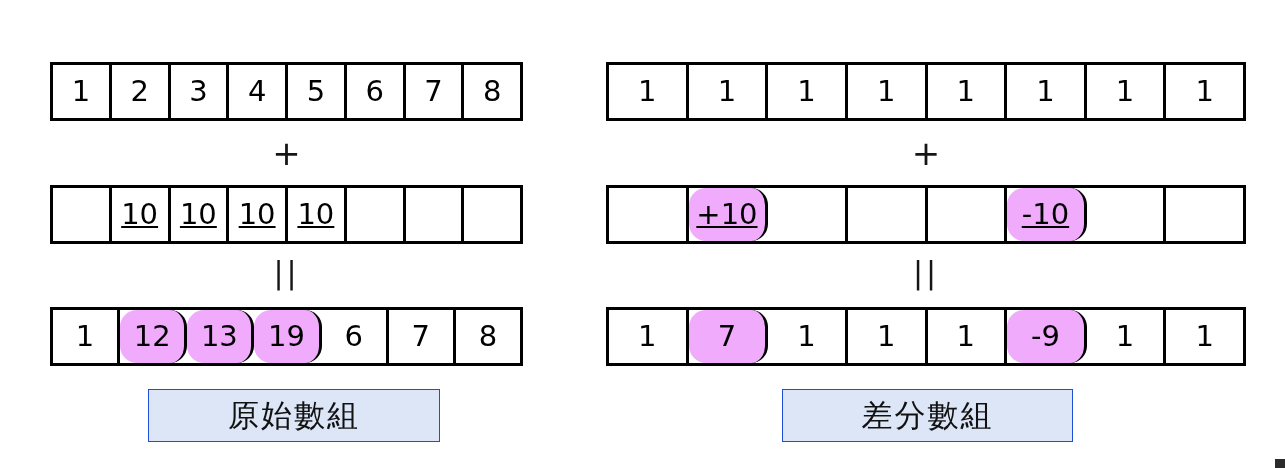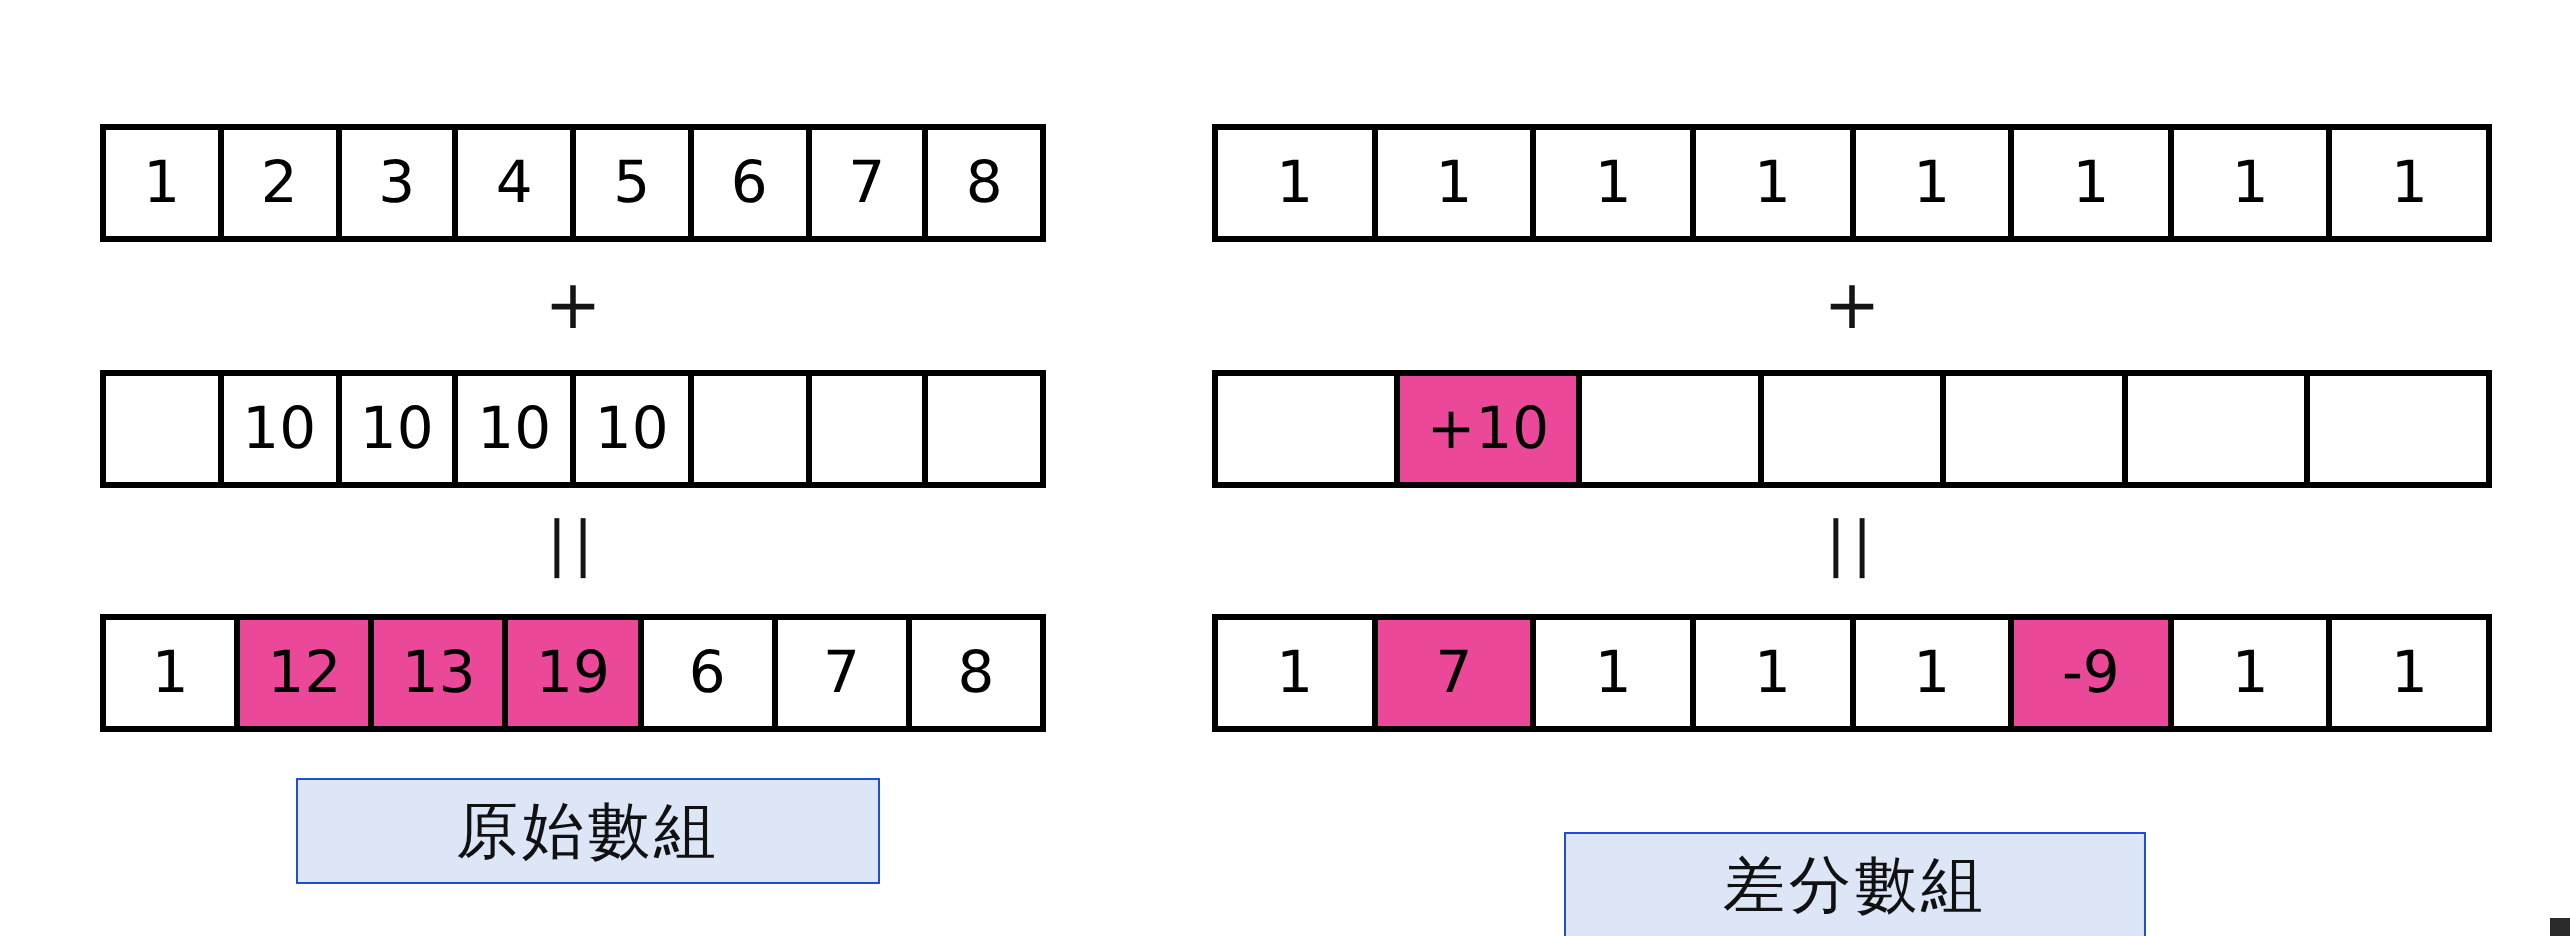--- a/index.html
+++ b/index.html
@@ -37,38 +37,38 @@
     position: absolute;
     display: flex;
     border: 3px solid #000000;
     box-sizing: border-box;
     background: #ffffff;
   }
   .panel-left  .array-row { width: 473px; height: 59px; }
   .panel-right .array-row { width: 640px; height: 59px; }
 
   .row-1 { top: 62px; }
-  .row-2 { top: 185px; }
+  .row-2 { top: 185px; text-decoration: underline; }
   .row-3 { top: 307px; }
 
   .cell {
     flex: 1 1 0;
     border-right: 3px solid #000000;
     box-sizing: border-box;
     display: flex;
     align-items: center;
     justify-content: center;
     font-size: 29px;
     line-height: 1;
     color: #000000;
     background: #ffffff;
     letter-spacing: 0px;
   }
   .cell:last-child { border-right: none; }
-  .cell.highlight { background: #ec4899; }
+  .cell.highlight { background: #f0abfc; border-radius: 17px; }
 
   
   .operator {
     position: absolute;
     width: 100%;
     text-align: center;
     color: #151515;
     line-height: 1;
     user-select: none;
   }
@@ -92,21 +92,21 @@
     background: #dce6f7;
     border: 1px solid #1d4ed8;
     display: flex;
     align-items: center;
     justify-content: center;
     font-size: 31px;
     color: #111111;
     letter-spacing: 2px;
   }
   .panel-left  .caption { top: 389px; left: 98px;  width: 292px; }
-  .panel-right .caption { top: 389px; left: 176px; width: 291px; margin-top: 27px; }
+  .panel-right .caption { top: 389px; left: 176px; width: 291px; }
 
   
   .corner-mark {
     position: absolute;
     right: 0px;
     bottom: 0px;
     width: 10px;
     height: 9px;
     background: #2b2b2b;
   }
@@ -171,20 +171,21 @@
     </div>
 
     <div class="operator op-plus">+</div>
 
     <div class="array-row row-2">
       <div class="cell"></div>
       <div class="cell highlight">+10</div>
       <div class="cell"></div>
       <div class="cell"></div>
       <div class="cell"></div>
+      <div class="cell highlight">-10</div>
       <div class="cell"></div>
       <div class="cell"></div>
     </div>
 
     <div class="operator op-equals">||</div>
 
     <div class="array-row row-3">
       <div class="cell">1</div>
       <div class="cell highlight">7</div>
       <div class="cell">1</div>

